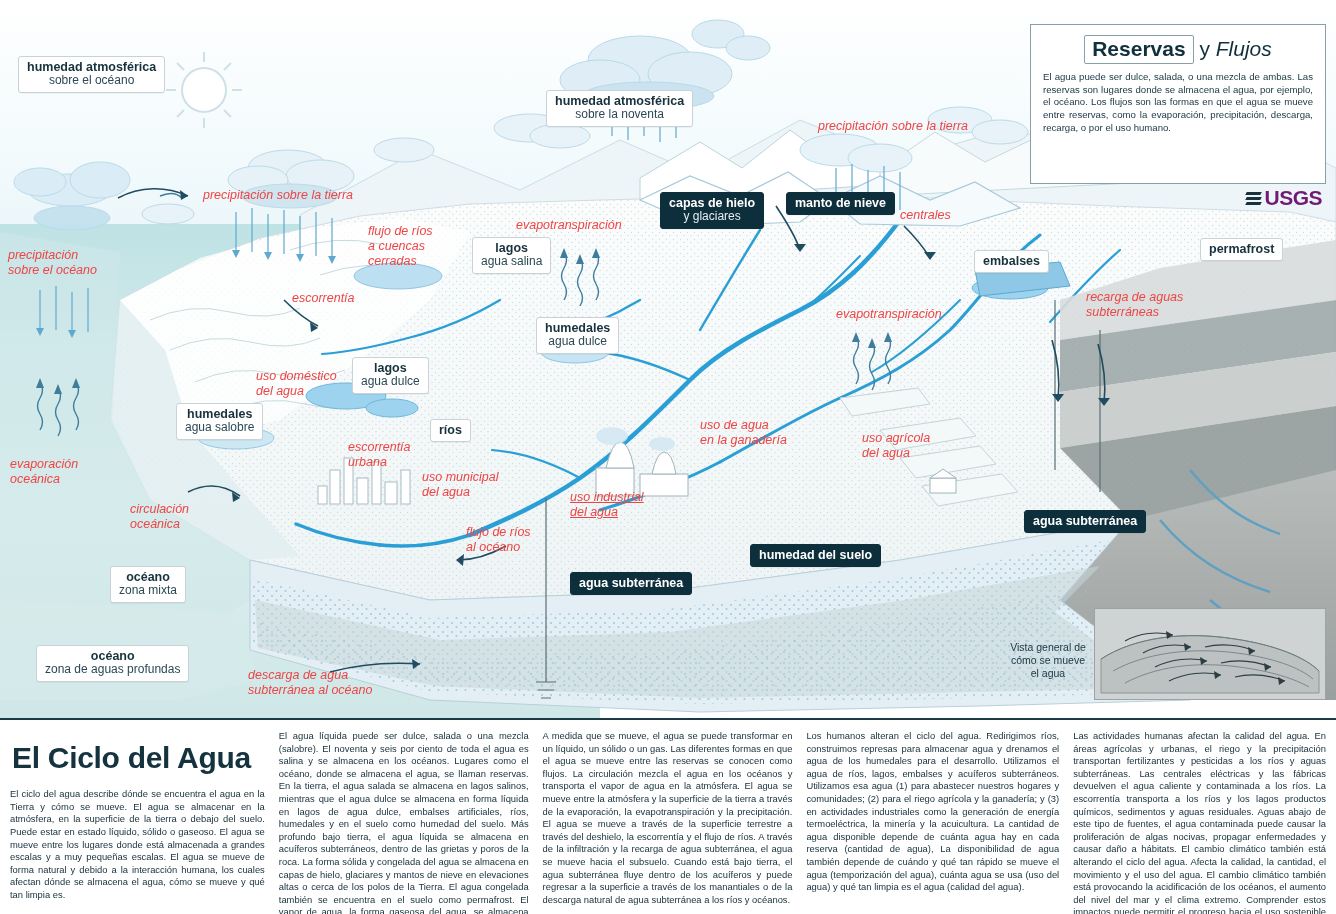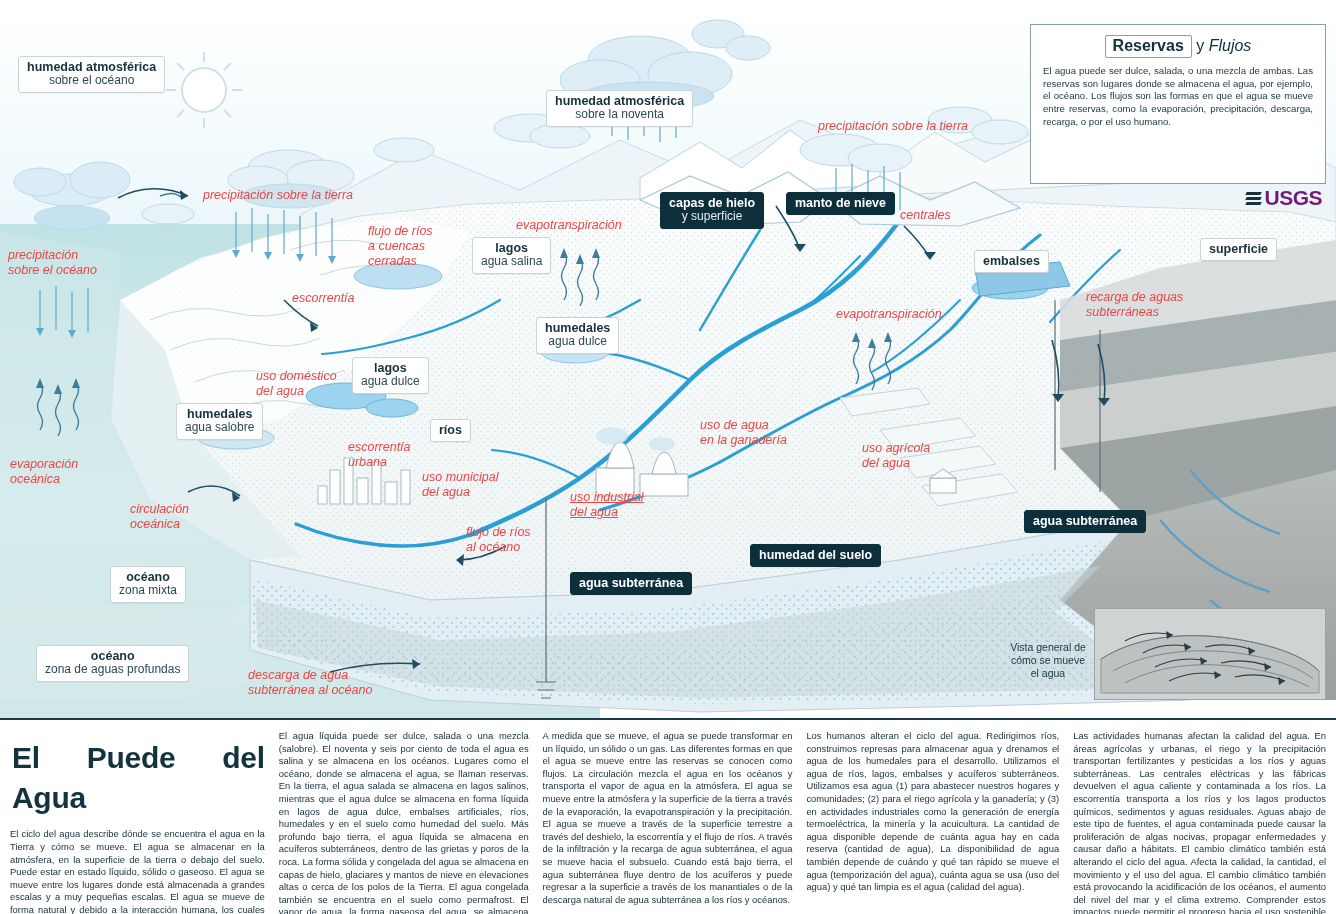--- a/index.html
+++ b/index.html
@@ -81,21 +81,21 @@
   #legend {
     position: absolute;
     right: 10px; top: 24px;
     width: 296px; height: 160px;
     background: #ffffff;
     border: 1px solid #8aa0a8;
     padding: 8px 12px;
   }
   #legend .legend-title {
     text-align: center;
-    font-size: 16px;
+    font-size: 21px;
     margin: 2px 0 7px 0;
     color: #10303c;
   }
   #legend .legend-title .res {
     border: 1px solid #8aa0a8;
     padding: 1px 7px 2px 7px;
     font-weight: bold;
     border-radius: 2px;
     display: inline-block;
   }
@@ -446,34 +446,34 @@
   <div class="lbl" style="left:18px; top:56px;">
     <b>humedad atmosférica</b>
     <span>sobre el océano</span>
   </div>
   <div class="lbl" style="left:546px; top:90px;">
     <b>humedad atmosférica</b>
     <span>sobre la noventa</span>
   </div>
   <div class="lbl lbl-dark" style="left:660px; top:192px;">
     <b>capas de hielo</b>
-    <span>y superficie</span>
+    <span>y glaciares</span>
   </div>
   <div class="lbl lbl-dark" style="left:786px; top:192px;">
     <b>manto de nieve</b>
   </div>
   <div class="lbl" style="left:472px; top:237px;">
     <b>lagos</b>
     <span>agua salina</span>
   </div>
   <div class="lbl" style="left:974px; top:250px;">
     <b>embalses</b>
   </div>
   <div class="lbl" style="left:1200px; top:238px;">
-    <b>superficie</b>
+    <b>permafrost</b>
   </div>
   <div class="lbl" style="left:536px; top:317px;">
     <b>humedales</b>
     <span>agua dulce</span>
   </div>
   <div class="lbl" style="left:352px; top:357px;">
     <b>lagos</b>
     <span>agua dulce</span>
   </div>
   <div class="lbl" style="left:176px; top:403px;">
@@ -505,21 +505,21 @@
   <div class="flux" style="left:818px; top:119px; width:170px;">precipitación sobre la tierra</div>
   <div class="flux" style="left:368px; top:224px; width:100px;">flujo de ríos<br>a cuencas<br>cerradas</div>
   <div class="flux" style="left:516px; top:218px; width:130px;">evapotranspiración</div>
   <div class="flux" style="left:900px; top:208px; width:70px;">centrales</div>
   <div class="flux" style="left:8px; top:248px; width:110px;">precipitación<br>sobre el océano</div>
   <div class="flux" style="left:292px; top:291px; width:80px;">escorrentía</div>
   <div class="flux" style="left:1086px; top:290px; width:120px;">recarga de aguas<br>subterráneas</div>
   <div class="flux" style="left:836px; top:307px; width:130px;">evapotranspiración</div>
   <div class="flux" style="left:256px; top:369px; width:110px;">uso doméstico<br>del agua</div>
   <div class="flux" style="left:700px; top:418px; width:110px;">uso de agua<br>en la ganadería</div>
-  <div class="flux" style="left:862px; top:441px; width:90px;">uso agrícola<br>del agua</div>
+  <div class="flux" style="left:862px; top:431px; width:90px;">uso agrícola<br>del agua</div>
   <div class="flux" style="left:348px; top:440px; width:90px;">escorrentía<br>urbana</div>
   <div class="flux" style="left:422px; top:470px; width:105px;">uso municipal<br>del agua</div>
   <div class="flux" style="left:10px; top:457px; width:100px;">evaporación<br>oceánica</div>
   <div class="flux" style="left:570px; top:490px; width:100px;text-decoration:underline;">uso industrial<br>del agua</div>
   <div class="flux" style="left:130px; top:502px; width:100px;">circulación<br>oceánica</div>
   <div class="flux" style="left:466px; top:525px; width:95px;">flujo de ríos<br>al océano</div>
   <div class="flux" style="left:248px; top:668px; width:160px;">descarga de agua<br>subterránea al océano</div>
 
   <div id="legend">
     <div class="legend-title">
@@ -557,21 +557,21 @@
         <polygon points="190,72 183,68 184,76"></polygon>
         <polygon points="78,26 71,22 72,30"></polygon>
       </g>
     </svg>
   </div>
   <div id="inset-caption">Vista general de cómo se mueve el agua</div>
 </div>
 
 <div id="bottom">
   <div class="col col0">
-    <div id="title">El Puede del Agua</div>
+    <div id="title">El Ciclo del Agua</div>
     <p>El ciclo del agua describe dónde se encuentra el agua en la Tierra y cómo se mueve. El agua se almacenar en la atmósfera, en la superficie de la tierra o debajo del suelo. Puede estar en estado líquido, sólido o gaseoso. El agua se mueve entre los lugares donde está almacenada a grandes escalas y a muy pequeñas escalas. El agua se mueve de forma natural y debido a la interacción humana, los cuales afectan dónde se almacena el agua, cómo se mueve y qué tan limpia es.</p>
   </div>
   <div class="col col1">
     <p>El agua líquida puede ser dulce, salada o una mezcla (salobre). El noventa y seis por ciento de toda el agua es salina y se almacena en los océanos. Lugares como el océano, donde se almacena el agua, se llaman reservas. En la tierra, el agua salada se almacena en lagos salinos, mientras que el agua dulce se almacena en forma líquida en lagos de agua dulce, embalses artificiales, ríos, humedales y en el suelo como humedad del suelo. Más profundo bajo tierra, el agua líquida se almacena en acuíferos subterráneos, dentro de las grietas y poros de la roca. La forma sólida y congelada del agua se almacena en capas de hielo, glaciares y mantos de nieve en elevaciones altas o cerca de los polos de la Tierra. El agua congelada también se encuentra en el suelo como permafrost. El vapor de agua, la forma gaseosa del agua, se almacena como humedad atmosférica sobre el océano y la tierra.</p>
   </div>
   <div class="col col2">
     <p>A medida que se mueve, el agua se puede transformar en un líquido, un sólido o un gas. Las diferentes formas en que el agua se mueve entre las reservas se conocen como flujos. La circulación mezcla el agua en los océanos y transporta el vapor de agua en la atmósfera. El agua se mueve entre la atmósfera y la superficie de la tierra a través de la evaporación, la evapotranspiración y la precipitación. El agua se mueve a través de la superficie terrestre a través del deshielo, la escorrentía y el flujo de ríos. A través de la infiltración y la recarga de agua subterránea, el agua se mueve hacia el subsuelo. Cuando está bajo tierra, el agua subterránea fluye dentro de los acuíferos y puede regresar a la superficie a través de los manantiales o de la descarga natural de agua subterránea a los ríos y océanos.</p>
   </div>
   <div class="col col3">
     <p>Los humanos alteran el ciclo del agua. Redirigimos ríos, construimos represas para almacenar agua y drenamos el agua de los humedales para el desarrollo. Utilizamos el agua de ríos, lagos, embalses y acuíferos subterráneos. Utilizamos esa agua (1) para abastecer nuestros hogares y comunidades; (2) para el riego agrícola y la ganadería; y (3) en actividades industriales como la generación de energía termoeléctrica, la minería y la acuicultura. La cantidad de agua disponible depende de cuánta agua hay en cada reserva (cantidad de agua), La disponibilidad de agua también depende de cuándo y qué tan rápido se mueve el agua (temporización del agua), cuánta agua se usa (uso del agua) y qué tan limpia es el agua (calidad del agua).</p>

